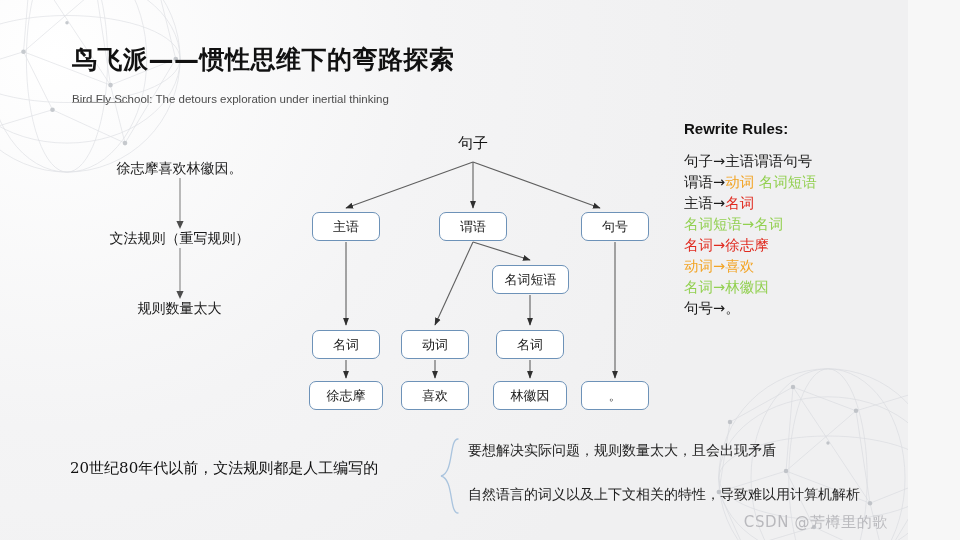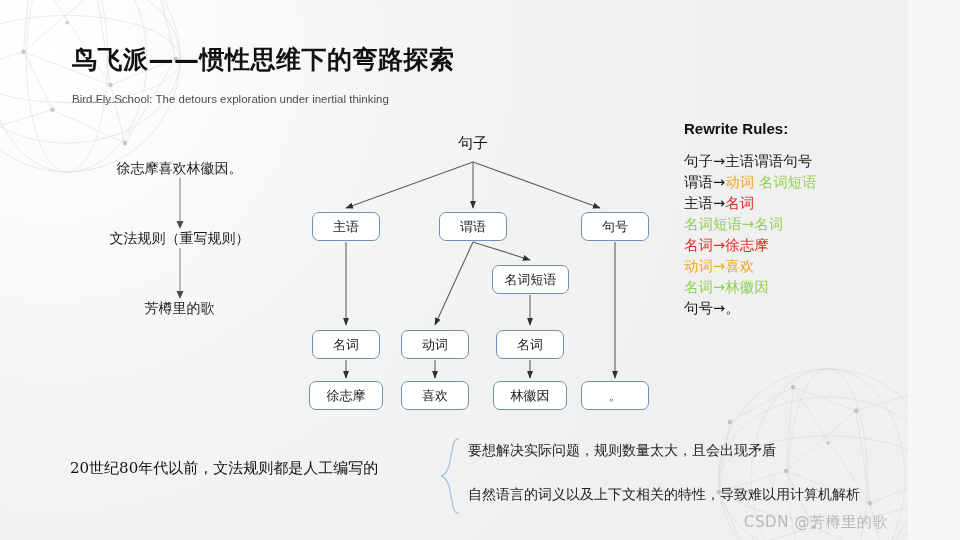--- a/index.html
+++ b/index.html
@@ -170,21 +170,21 @@
         <polygon points="6,51 2.4,43 9.6,43" fill="#4d4d4d"></polygon>
       </svg>
     </div>
     <div class="lf-text">文法规则（重写规则）</div>
     <div class="lf-arrow">
       <svg width="12" height="52" viewBox="0 0 12 52">
         <line x1="6" y1="0" x2="6" y2="44" stroke="#8d8d8d" stroke-width="1.2"></line>
         <polygon points="6,51 2.4,43 9.6,43" fill="#4d4d4d"></polygon>
       </svg>
     </div>
-    <div class="lf-text">芳樽里的歌</div>
+    <div class="lf-text">规则数量太大</div>
   </div>
 
   <div id="tree">
 
     <svg id="tree-svg" width="380" height="300" viewBox="0 0 380 300">
       <defs>
         <marker id="ah" markerWidth="8" markerHeight="8" refX="6.4" refY="3" orient="auto">
           <polygon points="0,0.3 7,3 0,5.7" fill="#2f2f2f"></polygon>
         </marker>
       </defs>

